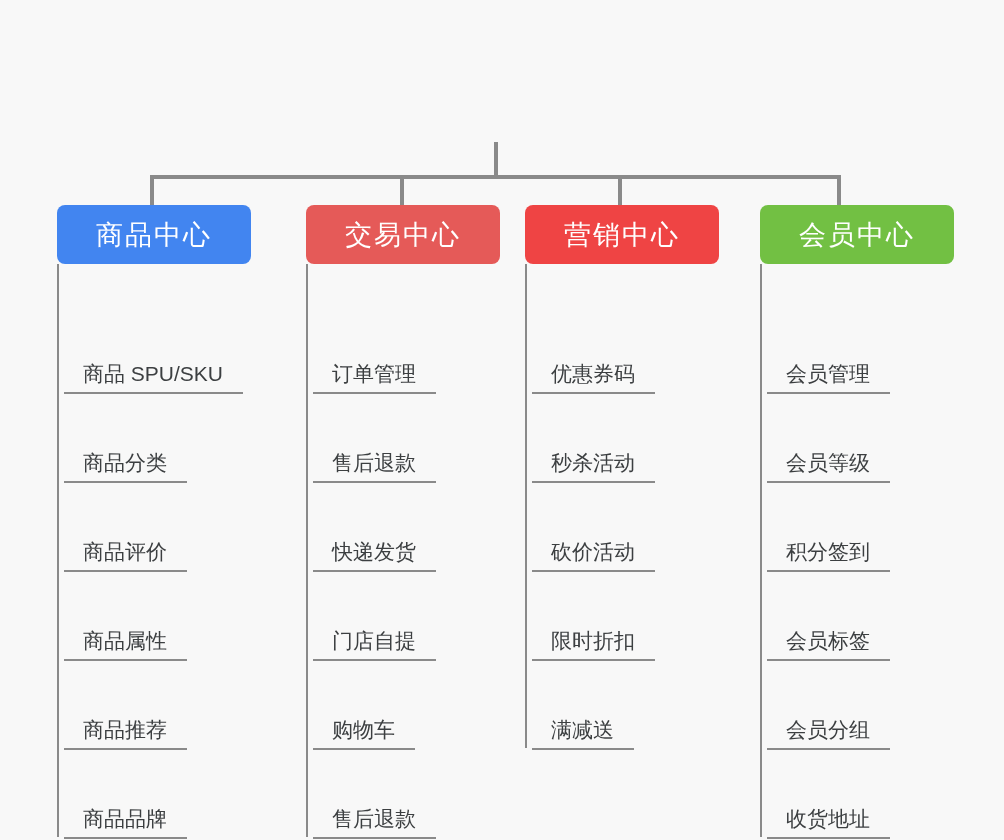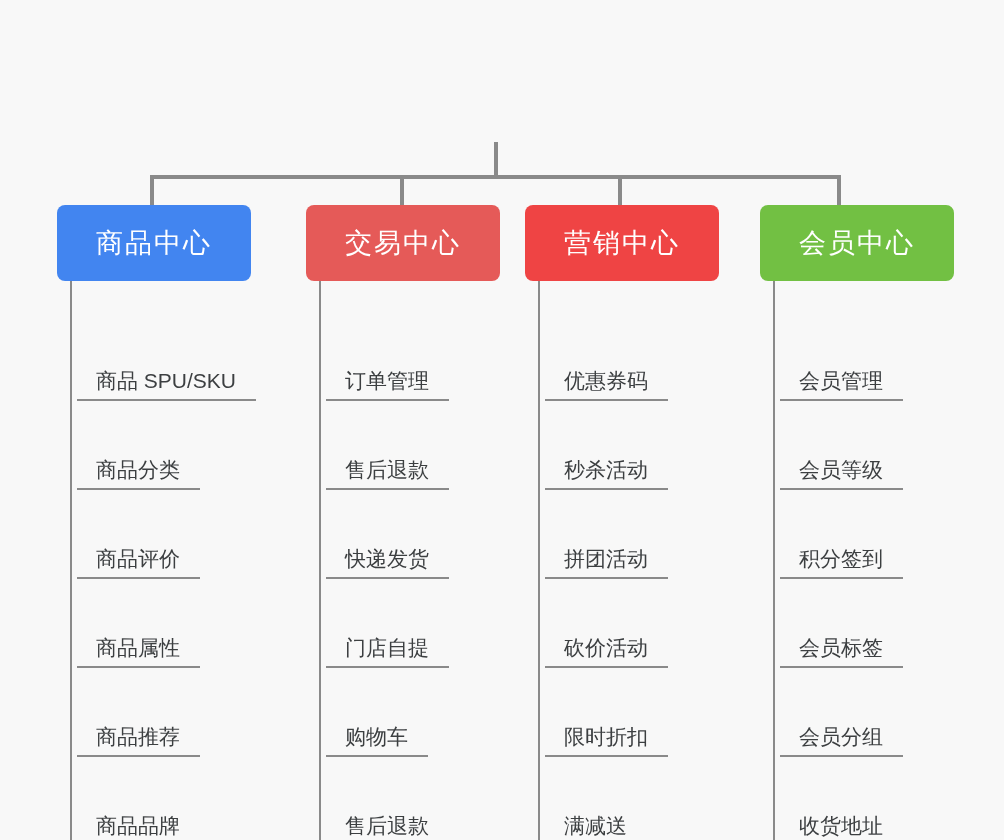--- a/index.html
+++ b/index.html
@@ -108,34 +108,33 @@
   .bus       { left: 150px; top: 175px; width: 690px; height: 4px; }
   .drop      { top: 175px; width: 4px; height: 30px; }
 
   
   .column {
     position: absolute;
     top: 205px;
     width: 194px;
   }
   .col-header {
-    height: 76px;
+    height: 59px;
     border-radius: 8px;
     display: flex;
     align-items: center;
     justify-content: center;
     color: #ffffff;
     font-size: 27px;
     letter-spacing: 2px;
     box-sizing: border-box;
   }
   .col-body {
     position: relative;
-    margin-left: 13px;
-    padding-top: 31px;
+    padding-top: 41px;
   }
   .trunk {
     position: absolute;
     left: 0;
     top: 0;
     bottom: 2px;
     width: 2px;
     background: #8a8a8a;
   }
   .leaf {
@@ -231,23 +230,20 @@
     </div>
     <div class="col-body">
       <div class="trunk"></div>
       <div class="leaf">
           <span class="leaf-label">优惠券码</span>
         </div>
       <div class="leaf">
           <span class="leaf-label">秒杀活动</span>
         </div>
       <div class="leaf">
-          <span class="leaf-label">拼团活动</span>
-        </div>
-      <div class="leaf">
           <span class="leaf-label">砍价活动</span>
         </div>
       <div class="leaf">
           <span class="leaf-label">限时折扣</span>
         </div>
       <div class="leaf">
           <span class="leaf-label">满减送</span>
         </div>
     </div>
   </div>

